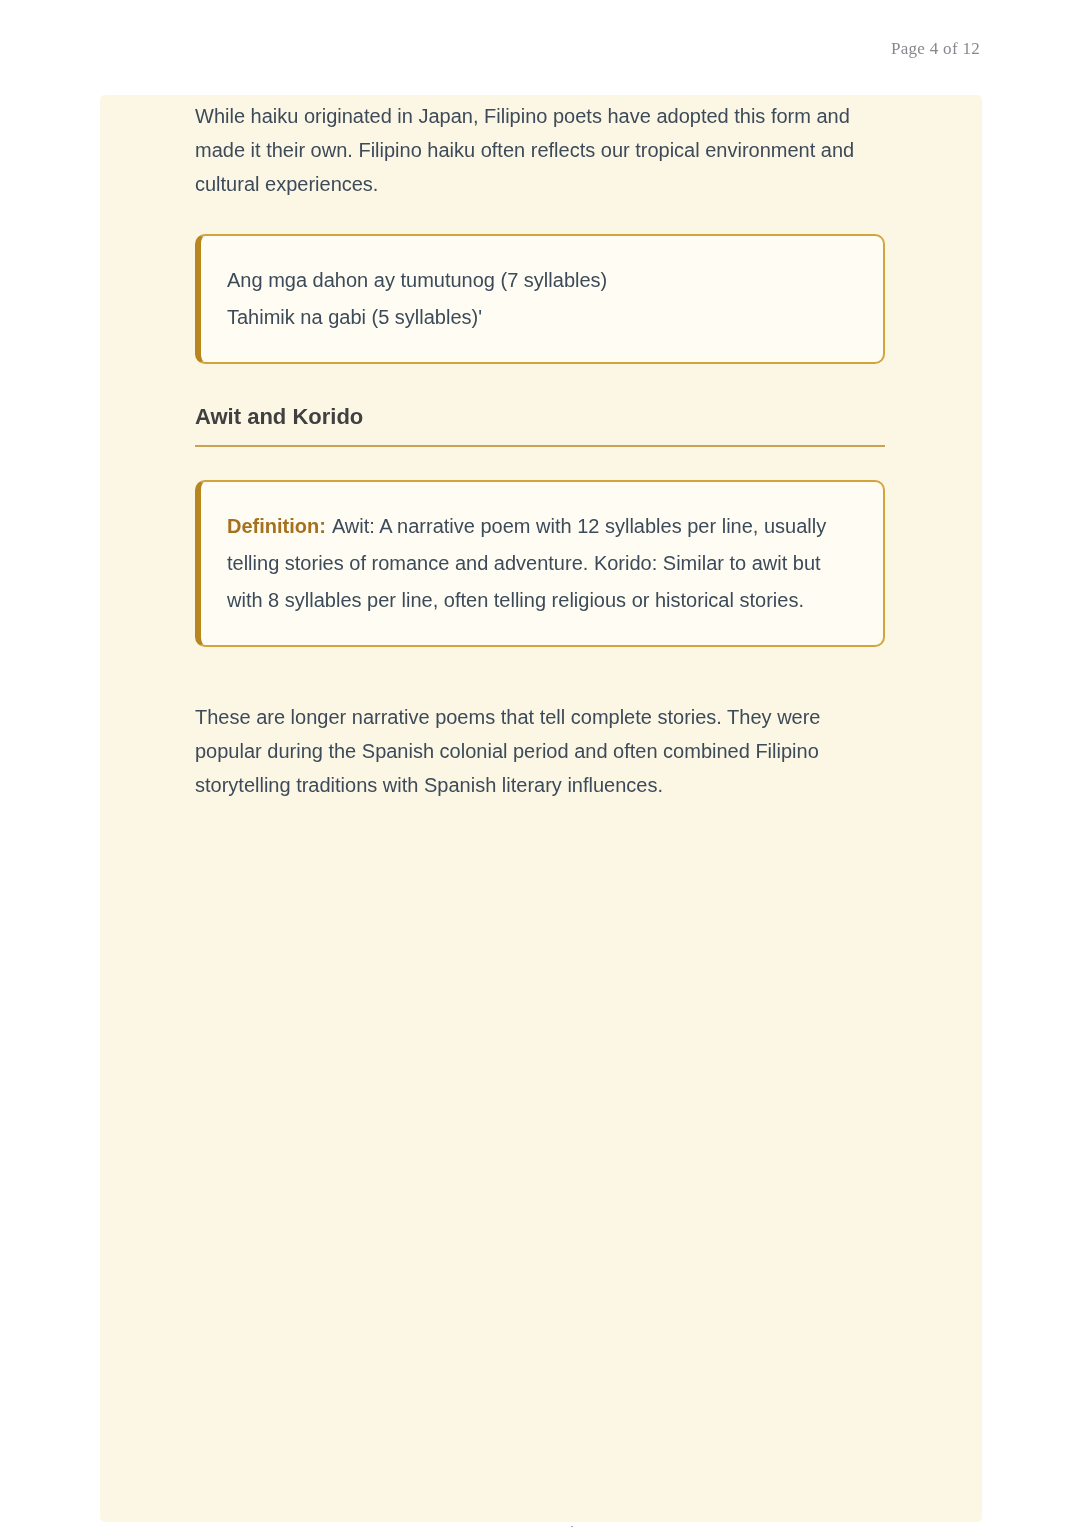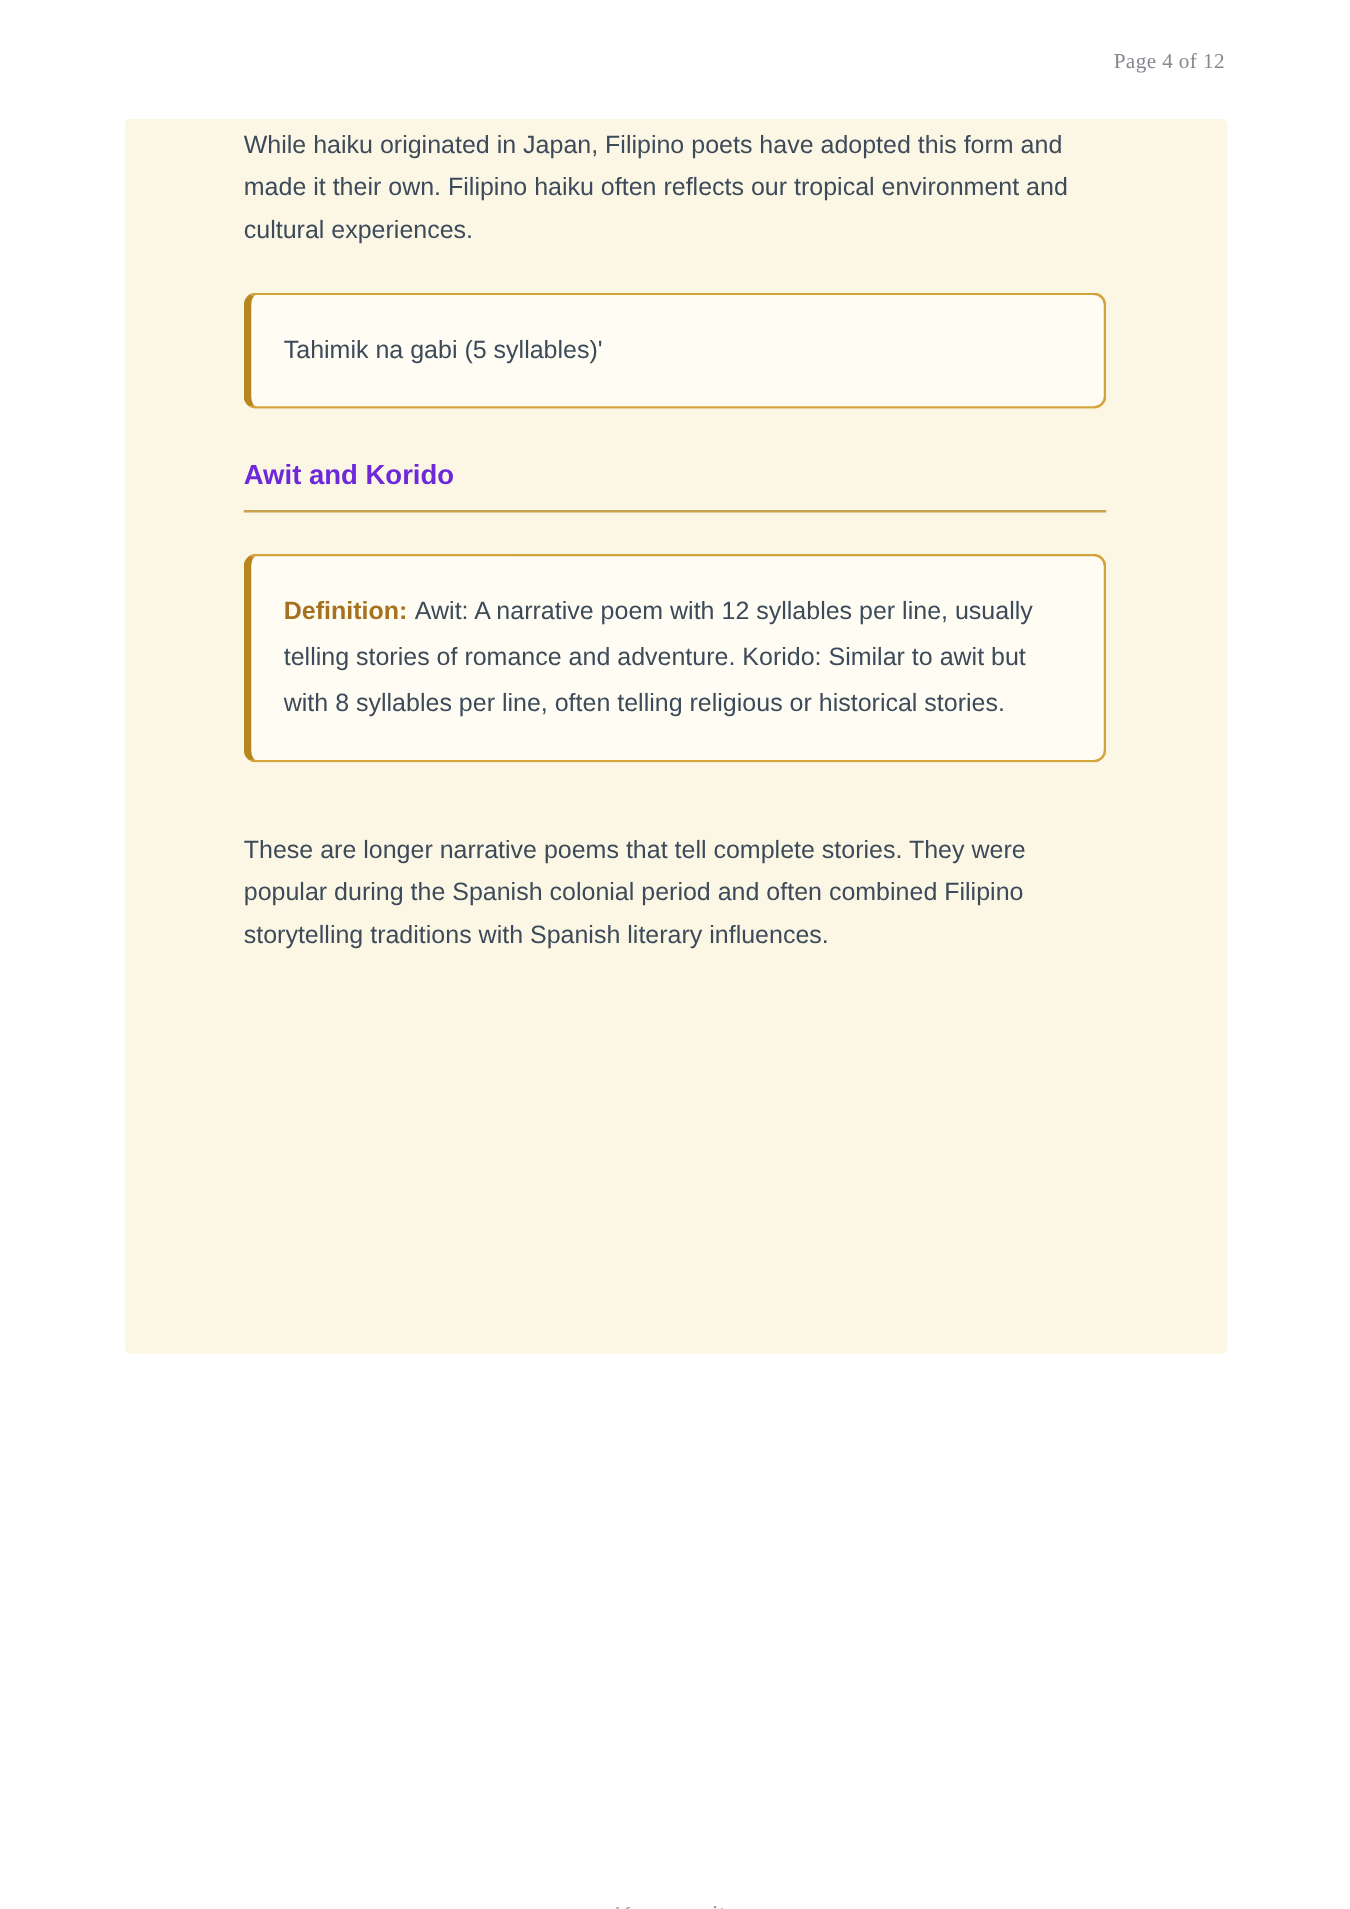--- a/index.html
+++ b/index.html
@@ -19,21 +19,21 @@
     font-size: 17px;
     color: #85898e;
     letter-spacing: 0.3px;
   }
 
   .sheet {
     position: absolute;
     left: 100px;
     top: 95px;
     width: 882px;
-    height: 988px;
+    height: 1427px;
     background: #fcf7e5;
     border-radius: 5px;
     padding: 4px 97px 0 95px;
   }
 
   .body-text {
     font-size: 20px;
     line-height: 34px;
     color: #3c4a59;
   }
@@ -55,21 +55,21 @@
     font-weight: bold;
     color: #a6711e;
     margin-right: 6px;
   }
 
   .section-heading {
     margin-top: 39px;
     font-size: 22px;
     line-height: 27px;
     font-weight: bold;
-    color: #6d28d9;
+    color: #404040;
   }
   .heading-rule {
     border: none;
     height: 2px;
     background: #c9a254;
     margin-top: 15px;
   }
   .callout.after-rule { margin-top: 33px; }
 
   .para-after-box { margin-top: 53px; }
@@ -90,20 +90,21 @@
 <body>
 
 <div class="page-header">Page 4 of 12</div>
 
 <div class="sheet">
 
   <p class="body-text">While haiku originated in Japan, Filipino poets have adopted this form and made it their own. Filipino haiku often reflects our tropical environment and cultural experiences.</p>
 
   <div class="callout">
     <div class="callout-text">
+      <div>Ang mga dahon ay tumutunog (7 syllables)</div>
       <div>Tahimik na gabi (5 syllables)'</div>
     </div>
   </div>
 
   <h2 class="section-heading">Awit and Korido</h2>
   <hr class="heading-rule">
 
   <div class="callout after-rule">
     <div class="callout-text">
       <span class="label">Definition:</span><span>Awit: A narrative poem with 12 syllables per line, usually telling stories of romance and adventure. Korido: Similar to awit but with 8 syllables per line, often telling religious or historical stories.</span>

